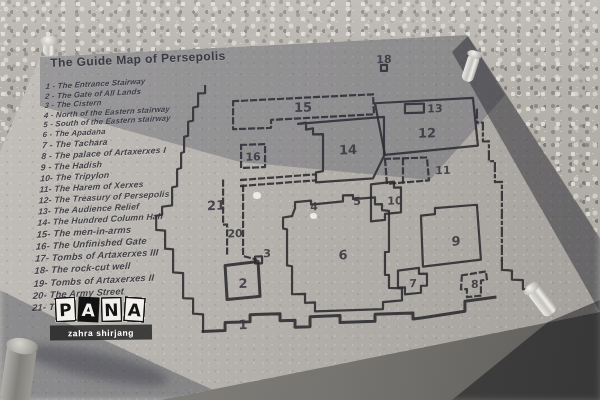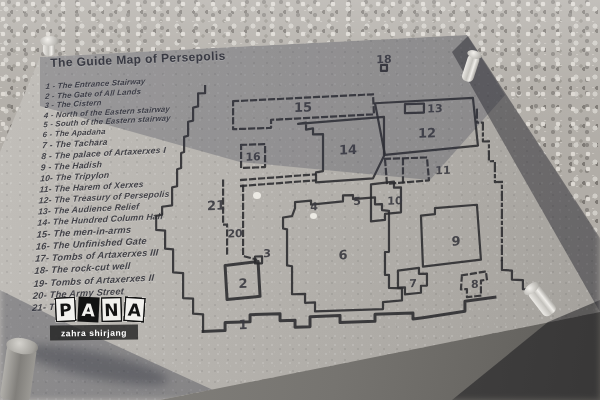--- a/index.html
+++ b/index.html
@@ -98,21 +98,21 @@
   
   .wm{position:absolute;left:55px;top:297px;display:flex;gap:2px;}
   .wm .tile{width:21px;height:25px;display:flex;align-items:center;justify-content:center;
     font-weight:700;font-size:17px;font-family:"DejaVu Sans",sans-serif;}
   .tile-light{background:#f2f1ee;color:#141414;box-shadow:0 0 0 1.5px #141414 inset;}
   .tile-dark{background:#121212;color:#f2f1ee;}
   .wm .tile:nth-child(1){transform:rotate(-3deg);}
   .wm .tile:nth-child(2){transform:rotate(3deg);}
   .wm .tile:nth-child(3){transform:rotate(-2deg);}
   .wm .tile:nth-child(4){transform:rotate(4deg);}
-  .wm-band{position:absolute;left:50px;top:325px;width:88px;height:15px;
+  .wm-band{position:absolute;left:50px;top:325px;width:102px;height:15px;
     background:rgba(28,28,28,.78);display:flex;align-items:center;justify-content:center;
     transform:rotate(-.5deg);}
   .wm-band span{color:#fff;font-size:8.5px;font-weight:700;letter-spacing:.6px;}
 </style>
 </head>
 <body>
 
 <div class="scene">
 
   <div class="gravel"></div>

